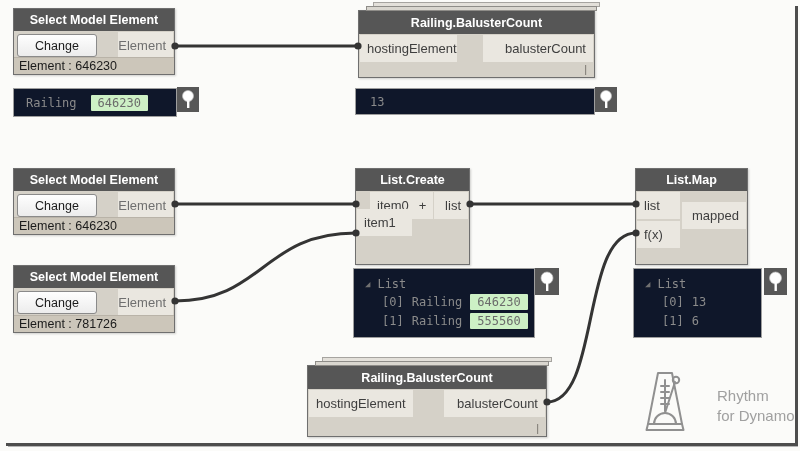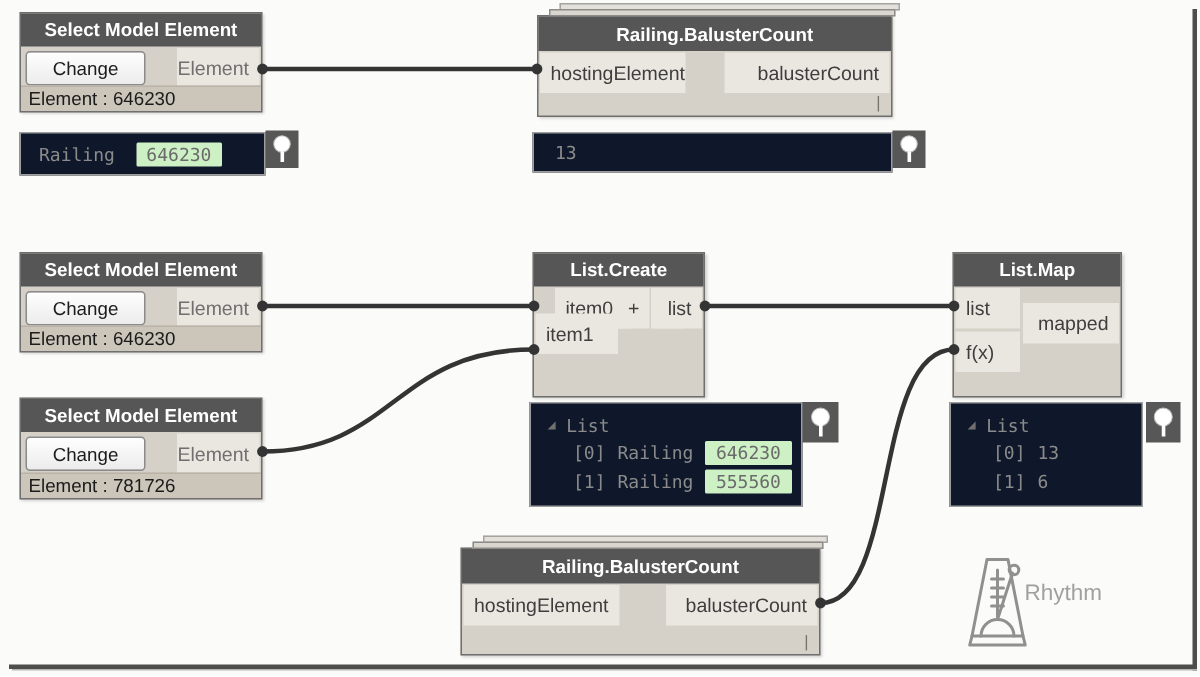--- a/index.html
+++ b/index.html
@@ -43,21 +43,21 @@
   .wroot { padding:6px 0 0 11px; height:23px; }
   .expander { font-size:9px; color:#707070; margin-right:7px; }
   .widx { margin-right:8px; }
   .wlbl { margin-right:8px; }
 
   .pin-box { position:absolute; background:#575757; display:flex; align-items:flex-start; justify-content:center; }
 
   .wires { position:absolute; left:0; top:0; width:800px; height:451px; pointer-events:none; }
 
   
-  .logo-text { position:absolute; left:683px; top:386px; font-size:15px; color:#a0a0a0; line-height:1.35; }
+  .logo-text { position:absolute; left:717px; top:386px; font-size:15px; color:#a0a0a0; line-height:1.35; }
 </style>
 </head>
 <body>
 
 <div class="canvas">
 
   <div class="node sel" style="left:13px; top:8px;">
     <div class="hdr">Select Model Element</div>
     <button class="change-btn">Change</button>
     <div class="chip right out-chip">Element</div>
@@ -183,20 +183,21 @@
       <path d="M20,9 L20,40"></path>
       <path d="M16,15 L24,15 M16,21 L24,21 M16,27 L24,27 M16,33 L24,33"></path>
       <path d="M20,42 L30,11"></path>
       <circle cx="31" cy="9" r="3.2"></circle>
       <path d="M9,53 A11,11 0 0 1 31,53"></path>
       <path d="M3,53 L1.5,59 L38.5,59 L37,53"></path>
     </g>
   </svg>
   <div class="logo-text">
     <div>Rhythm</div>
+    <div>for Dynamo</div>
   </div>
 
   <svg class="wires">
     <g stroke="#343434" stroke-width="3" fill="none">
       <path d="M175,46 H358"></path>
       <path d="M175,204 H356"></path>
       <path d="M175,301 C263,301 263,233 356,233"></path>
       <path d="M470,204 H636"></path>
       <path d="M547,402 C600,402 581,233 636,233"></path>
     </g>

